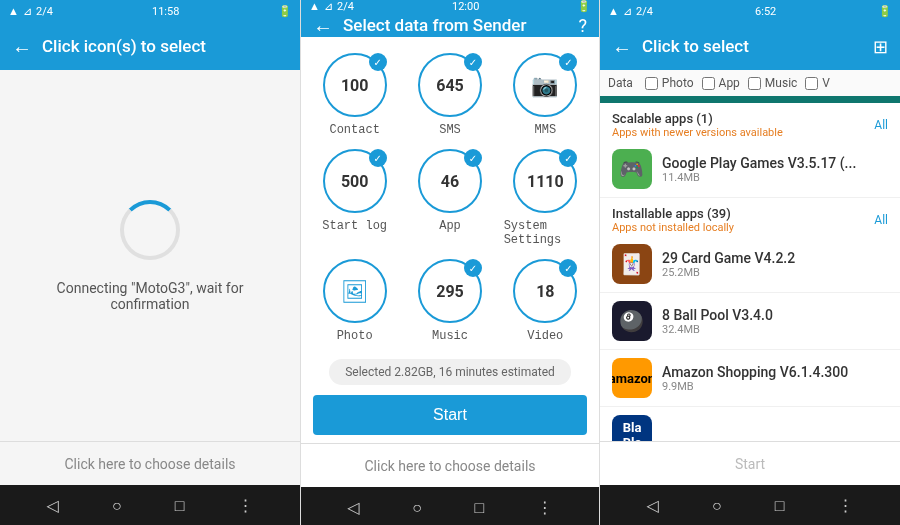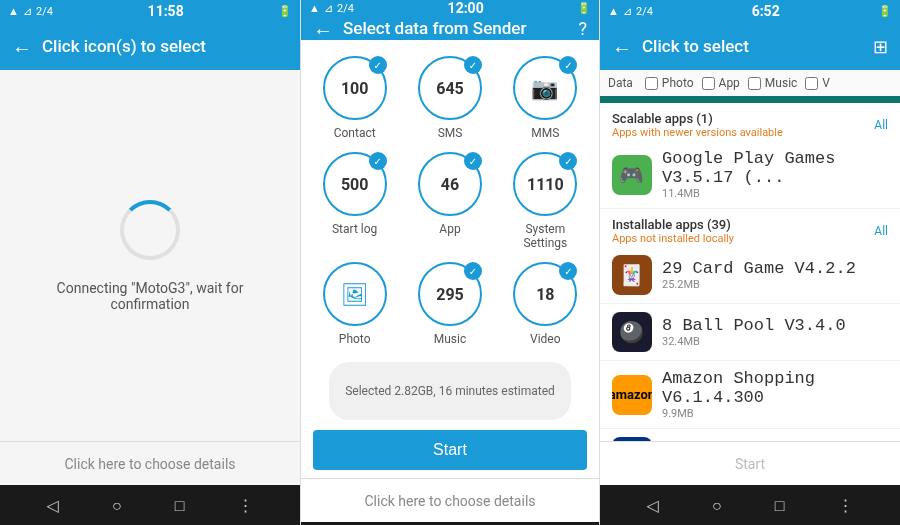--- a/index.html
+++ b/index.html
@@ -30,21 +30,21 @@
       background: #1a9ad7;
       display: flex;
       align-items: center;
       justify-content: space-between;
       padding: 0 8px;
       font-size: 11px;
       color: #fff;
     }
     .status-bar-left { display: flex; align-items: center; gap: 4px; }
     .status-bar-right { display: flex; align-items: center; gap: 4px; }
-    .status-time { font-weight: bold; font-size: 14px; }
+    .status-time { font-weight: normal; font-size: 11px; }
 
     
     .header {
       height: 48px;
       background: #1a9ad7;
       display: flex;
       align-items: center;
       padding: 0 12px;
       gap: 10px;
     }
@@ -158,26 +158,27 @@
       color: #333;
       text-align: center;
     }
     .data-circle .icon-symbol {
       font-size: 22px;
       color: #1a9ad7;
     }
     .data-label {
       font-size: 12px;
       color: #555;
-      text-align: center;
+      text-align: left;
+      font-family: Liberation Mono, monospace;
     }
     .selected-info {
       background: #f0f0f0;
       border-radius: 20px;
-      padding: 22px 16px;
+      padding: 6px 16px;
       font-size: 12px;
       color: #666;
       margin-bottom: 10px;
     }
     .start-btn {
       width: 100%;
       height: 40px;
       background: #1a9ad7;
       border: none;
       border-radius: 4px;
@@ -264,24 +265,23 @@
       font-size: 20px;
       flex-shrink: 0;
       overflow: hidden;
     }
     .app-icon-games { background: #4CAF50; }
     .app-icon-pool { background: #1a1a2e; }
     .app-icon-amazon { background: #FF9900; }
     .app-icon-bla { background: #003580; }
     .app-info { flex: 1; }
     .app-name {
-      font-size: 17px;
+      font-size: 14px;
       color: #333;
       font-weight: 500;
-      font-family: Liberation Mono, monospace;
     }
     .app-size {
       font-size: 11px;
       color: #888;
     }
     .panel-3-footer {
       padding: 12px;
       border-top: 1px solid #ddd;
       text-align: center;
     }

